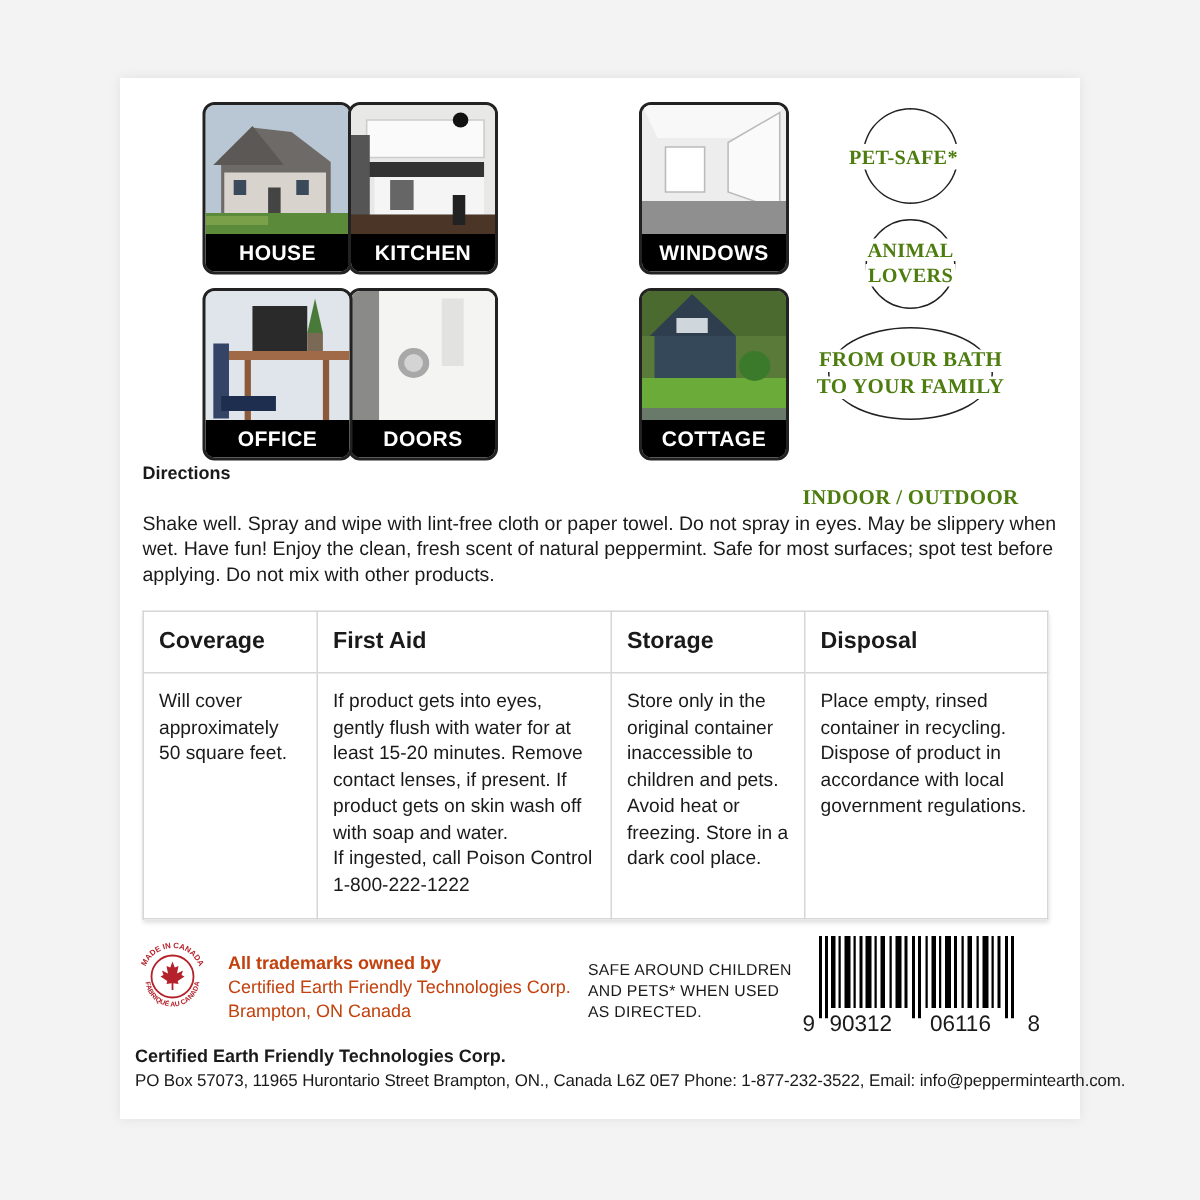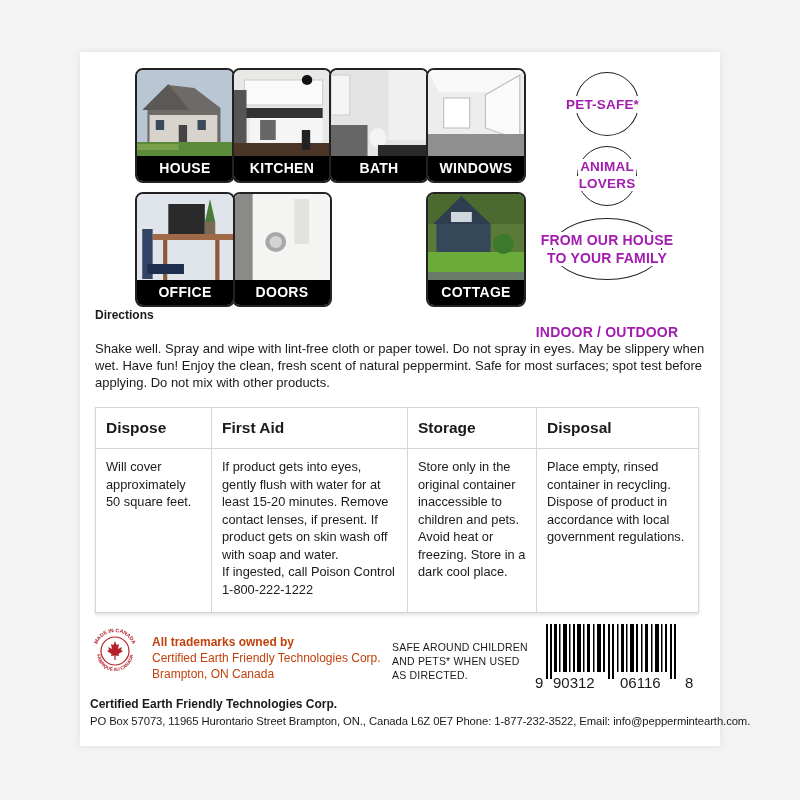--- a/index.html
+++ b/index.html
@@ -5,21 +5,21 @@
   html, body { margin:0; padding:0; }
   body { width:800px; height:800px; background:#f3f3f3; position:relative; overflow:hidden; font-family:"Liberation Sans", sans-serif; color:#1a1a1a; }
   .card { position:absolute; left:80px; top:52px; width:640px; height:694px; background:#fff; box-shadow:0 0 8px rgba(0,0,0,0.08); }
   .tiles { position:absolute; left:55px; top:16px; width:390px; height:245px; }
   .tile { position:absolute; width:100px; height:115px; border:2px solid #222; border-radius:8px; overflow:hidden; box-sizing:border-box; background:#ccc; }
   .tile .pic { position:absolute; left:0; top:0; width:100%; height:88px; }
   .tile .lbl { position:absolute; left:0; bottom:0; width:100%; height:25px; background:#000; color:#fff; font-weight:bold; font-size:14px; text-align:center; line-height:25px; letter-spacing:0.3px; }
   .badges { position:absolute; left:440px; top:16px; width:200px; height:260px; text-align:center; font-weight:bold; }
   .badge { position:absolute; left:0; width:200px; }
   .arc { position:absolute; border:1.5px solid #222; border-radius:50%; box-sizing:border-box; }
-  .badge-text { position:absolute; left:0; width:200px; font-size:13.5px; line-height:17px; color:#a21caf; letter-spacing:0.2px; }
+  .badge-text { position:absolute; left:0; width:200px; font-size:13.5px; line-height:17px; color:#4d7c0f; letter-spacing:0.2px;font-family:Liberation Serif, serif; }
   .directions-title { position:absolute; left:15px; top:256px; font-size:12px; font-weight:bold; }
   .directions-body { position:absolute; left:15px; top:288px; width:618px; font-size:13px; line-height:17px; }
   table.info { position:absolute; left:15px; top:355px; width:604px; border-collapse:collapse; box-shadow:0 2px 3px rgba(0,0,0,0.12); }
   table.info th, table.info td { border:1px solid #d6d6d6; vertical-align:top; text-align:left; padding:0 10px; }
   table.info th { height:40px; font-size:15.5px; font-weight:bold; vertical-align:middle; }
   table.info td { height:154px; font-size:12.8px; line-height:17.5px; padding-top:9px; }
   .made-in { position:absolute; left:10px; top:574px; width:50px; height:50px; }
   .tm { position:absolute; left:72px; top:582px; font-size:12px; line-height:16px; color:#c2410c; }
   .tm b { font-weight:bold; }
   .safe { position:absolute; left:312px; top:588px; font-size:10.5px; font-weight:normal; line-height:14px; letter-spacing:0.2px; }
@@ -56,31 +56,20 @@
           <rect x="10" y="38" width="75" height="10" fill="#333"></rect>
           <rect x="0" y="20" width="12" height="68" fill="#555"></rect>
           <rect x="15" y="48" width="70" height="25" fill="#f5f5f5"></rect>
           <rect x="25" y="50" width="15" height="20" fill="#666"></rect>
           <rect x="0" y="73" width="92" height="15" fill="#4a3526"></rect>
           <circle cx="70" cy="10" r="5" fill="#111"></circle>
           <rect x="65" y="60" width="8" height="20" fill="#222"></rect>
       </svg>
       <div class="lbl">KITCHEN</div>
     </div>
-    <div class="tile" style="left:194px;top:0">
-      <svg class="pic" viewBox="0 0 92 88" preserveAspectRatio="none">
-        <rect width="92" height="88" fill="#e4e4e4"></rect>
-          <rect x="0" y="5" width="18" height="40" fill="#f5f5f5" stroke="#ccc"></rect>
-          <rect x="0" y="55" width="35" height="33" fill="#666"></rect>
-          <ellipse cx="45" cy="68" rx="8" ry="10" fill="#f4f4f4"></ellipse>
-          <rect x="55" y="0" width="37" height="70" fill="#f0f0f0"></rect>
-          <rect x="45" y="75" width="47" height="13" fill="#2a2a2a"></rect>
-      </svg>
-      <div class="lbl">BATH</div>
-    </div>
     <div class="tile" style="left:291px;top:0">
       <svg class="pic" viewBox="0 0 92 88" preserveAspectRatio="none">
         <rect width="92" height="88" fill="#ededed"></rect>
           <polygon points="0,0 92,0 70,22 10,22" fill="#f8f8f8"></polygon>
           <rect x="15" y="28" width="25" height="30" fill="#fff" stroke="#bbb"></rect>
           <polygon points="55,25 88,5 88,70 55,58" fill="#fafafa" stroke="#bbb"></polygon>
           <polygon points="0,64 92,64 92,88 0,88" fill="#8f8f8f"></polygon>
       </svg>
       <div class="lbl">WINDOWS</div>
     </div>
@@ -130,33 +119,33 @@
       <div class="arc" style="left:55px;top:4px;width:64px;height:64px;border-color:transparent transparent #222 #222;transform:rotate(-45deg)"></div>
       <div class="badge-text" style="top:28px;left:-13px;background:#fff;width:auto;margin-left:57px;padding:0 2px">PET-SAFE*</div>
     </div>
     <div class="badge" style="top:78px">
       <div class="arc" style="left:57px;top:0;width:60px;height:60px"></div>
       <div class="badge-text" style="top:12px;left:0;width:174px"><span style="background:#fff;padding:0 2px">ANIMAL</span></div>
       <div class="badge-text" style="top:29px;left:0;width:174px"><span style="background:#fff;padding:0 2px">LOVERS</span></div>
     </div>
     <div class="badge" style="top:150px">
       <div class="arc" style="left:32px;top:0;width:110px;height:62px"></div>
-      <div class="badge-text" style="top:14px;left:0;width:174px;font-size:14px"><span style="background:#fff;padding:0 1px">FROM OUR HOUSE</span></div>
+      <div class="badge-text" style="top:14px;left:0;width:174px;font-size:14px"><span style="background:#fff;padding:0 1px">FROM OUR BATH</span></div>
       <div class="badge-text" style="top:32px;left:0;width:174px;font-size:14px"><span style="background:#fff;padding:0 1px">TO YOUR FAMILY</span></div>
     </div>
     <div class="badge-text" style="top:256px;left:0;width:174px;font-size:14px">INDOOR / OUTDOOR</div>
   </div>
 
   <div class="directions-title">Directions</div>
   <div class="directions-body">Shake well. Spray and wipe with lint-free cloth or paper towel. Do not spray in eyes. May be slippery when wet. Have fun! Enjoy the clean, fresh scent of natural peppermint. Safe for most surfaces; spot test before applying. Do not mix with other products.</div>
 
   <table class="info">
     <tbody>
         <tr>
-      <th style="width:95px">Dispose</th>
+      <th style="width:95px">Coverage</th>
       <th style="width:175px">First Aid</th>
       <th style="width:108px">Storage</th>
       <th>Disposal</th>
     </tr>
     <tr>
       <td>Will cover approximately 50 square feet.</td>
       <td><span>If product gets into eyes, gently flush with water for at least 15-20 minutes. Remove contact lenses, if present. If product gets on skin wash off with soap and water.</span><br><span>If ingested, call Poison Control 1-800-222-1222</span></td>
       <td>Store only in the original container inaccessible to children and pets. Avoid heat or freezing. Store in a dark cool place.</td>
       <td>Place empty, rinsed container in recycling. Dispose of product in accordance with local government regulations.</td>
     </tr>

